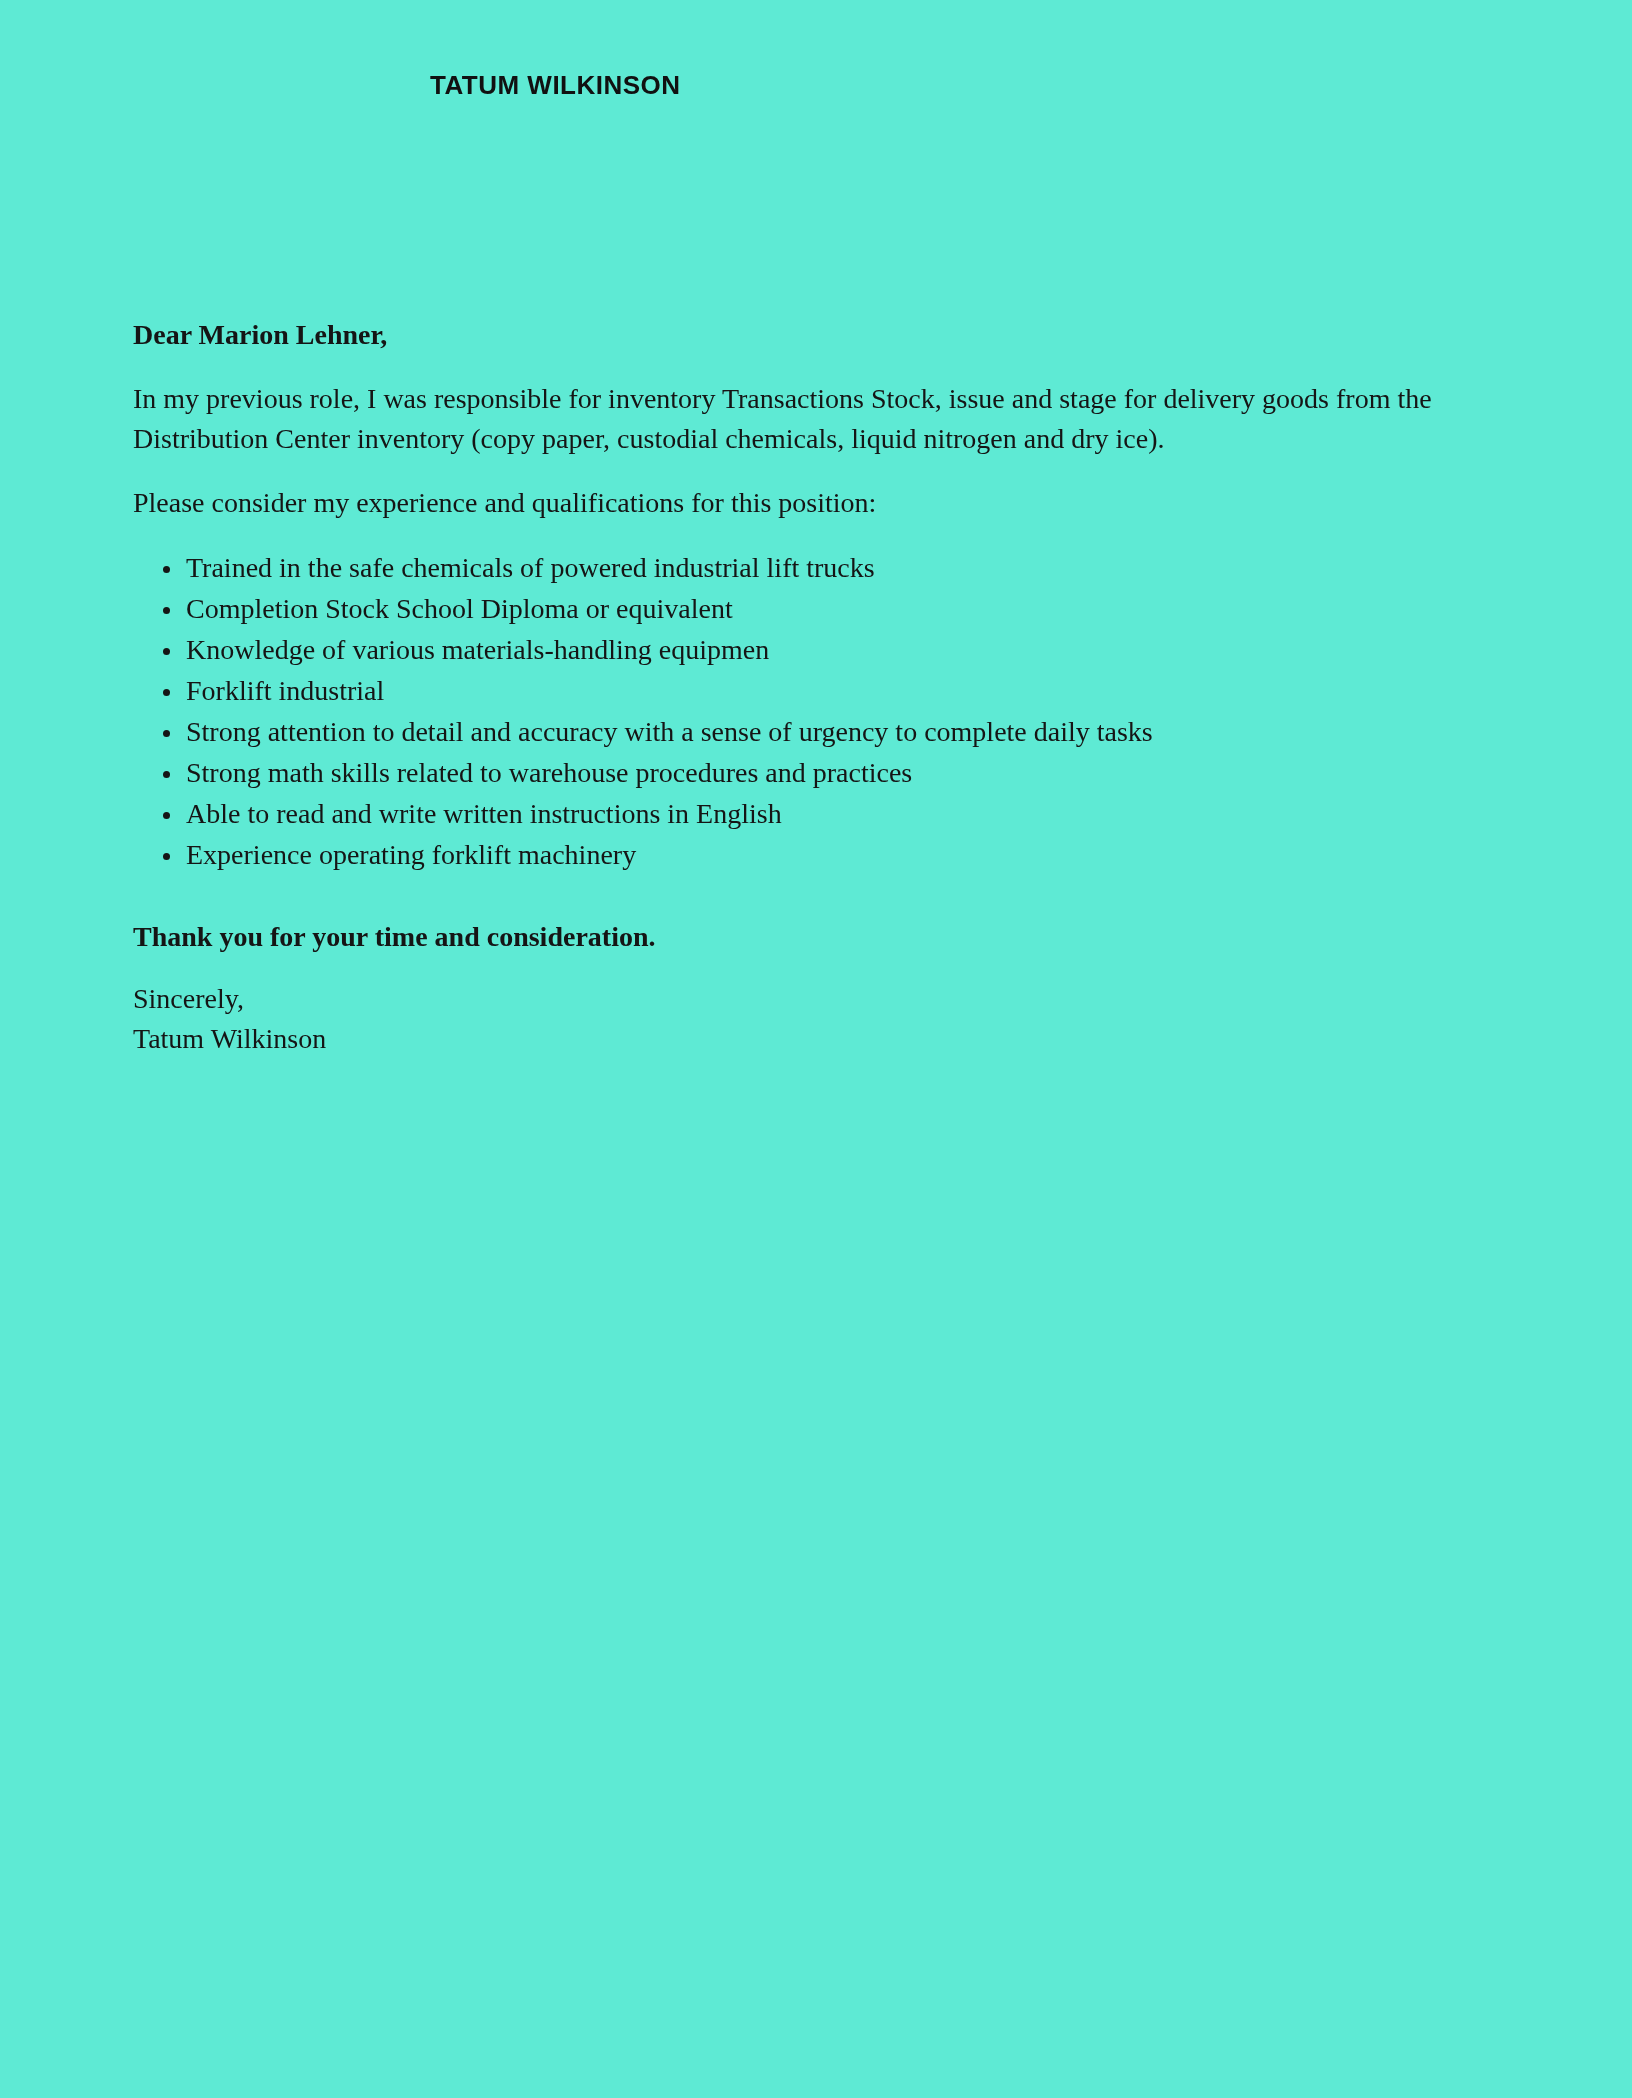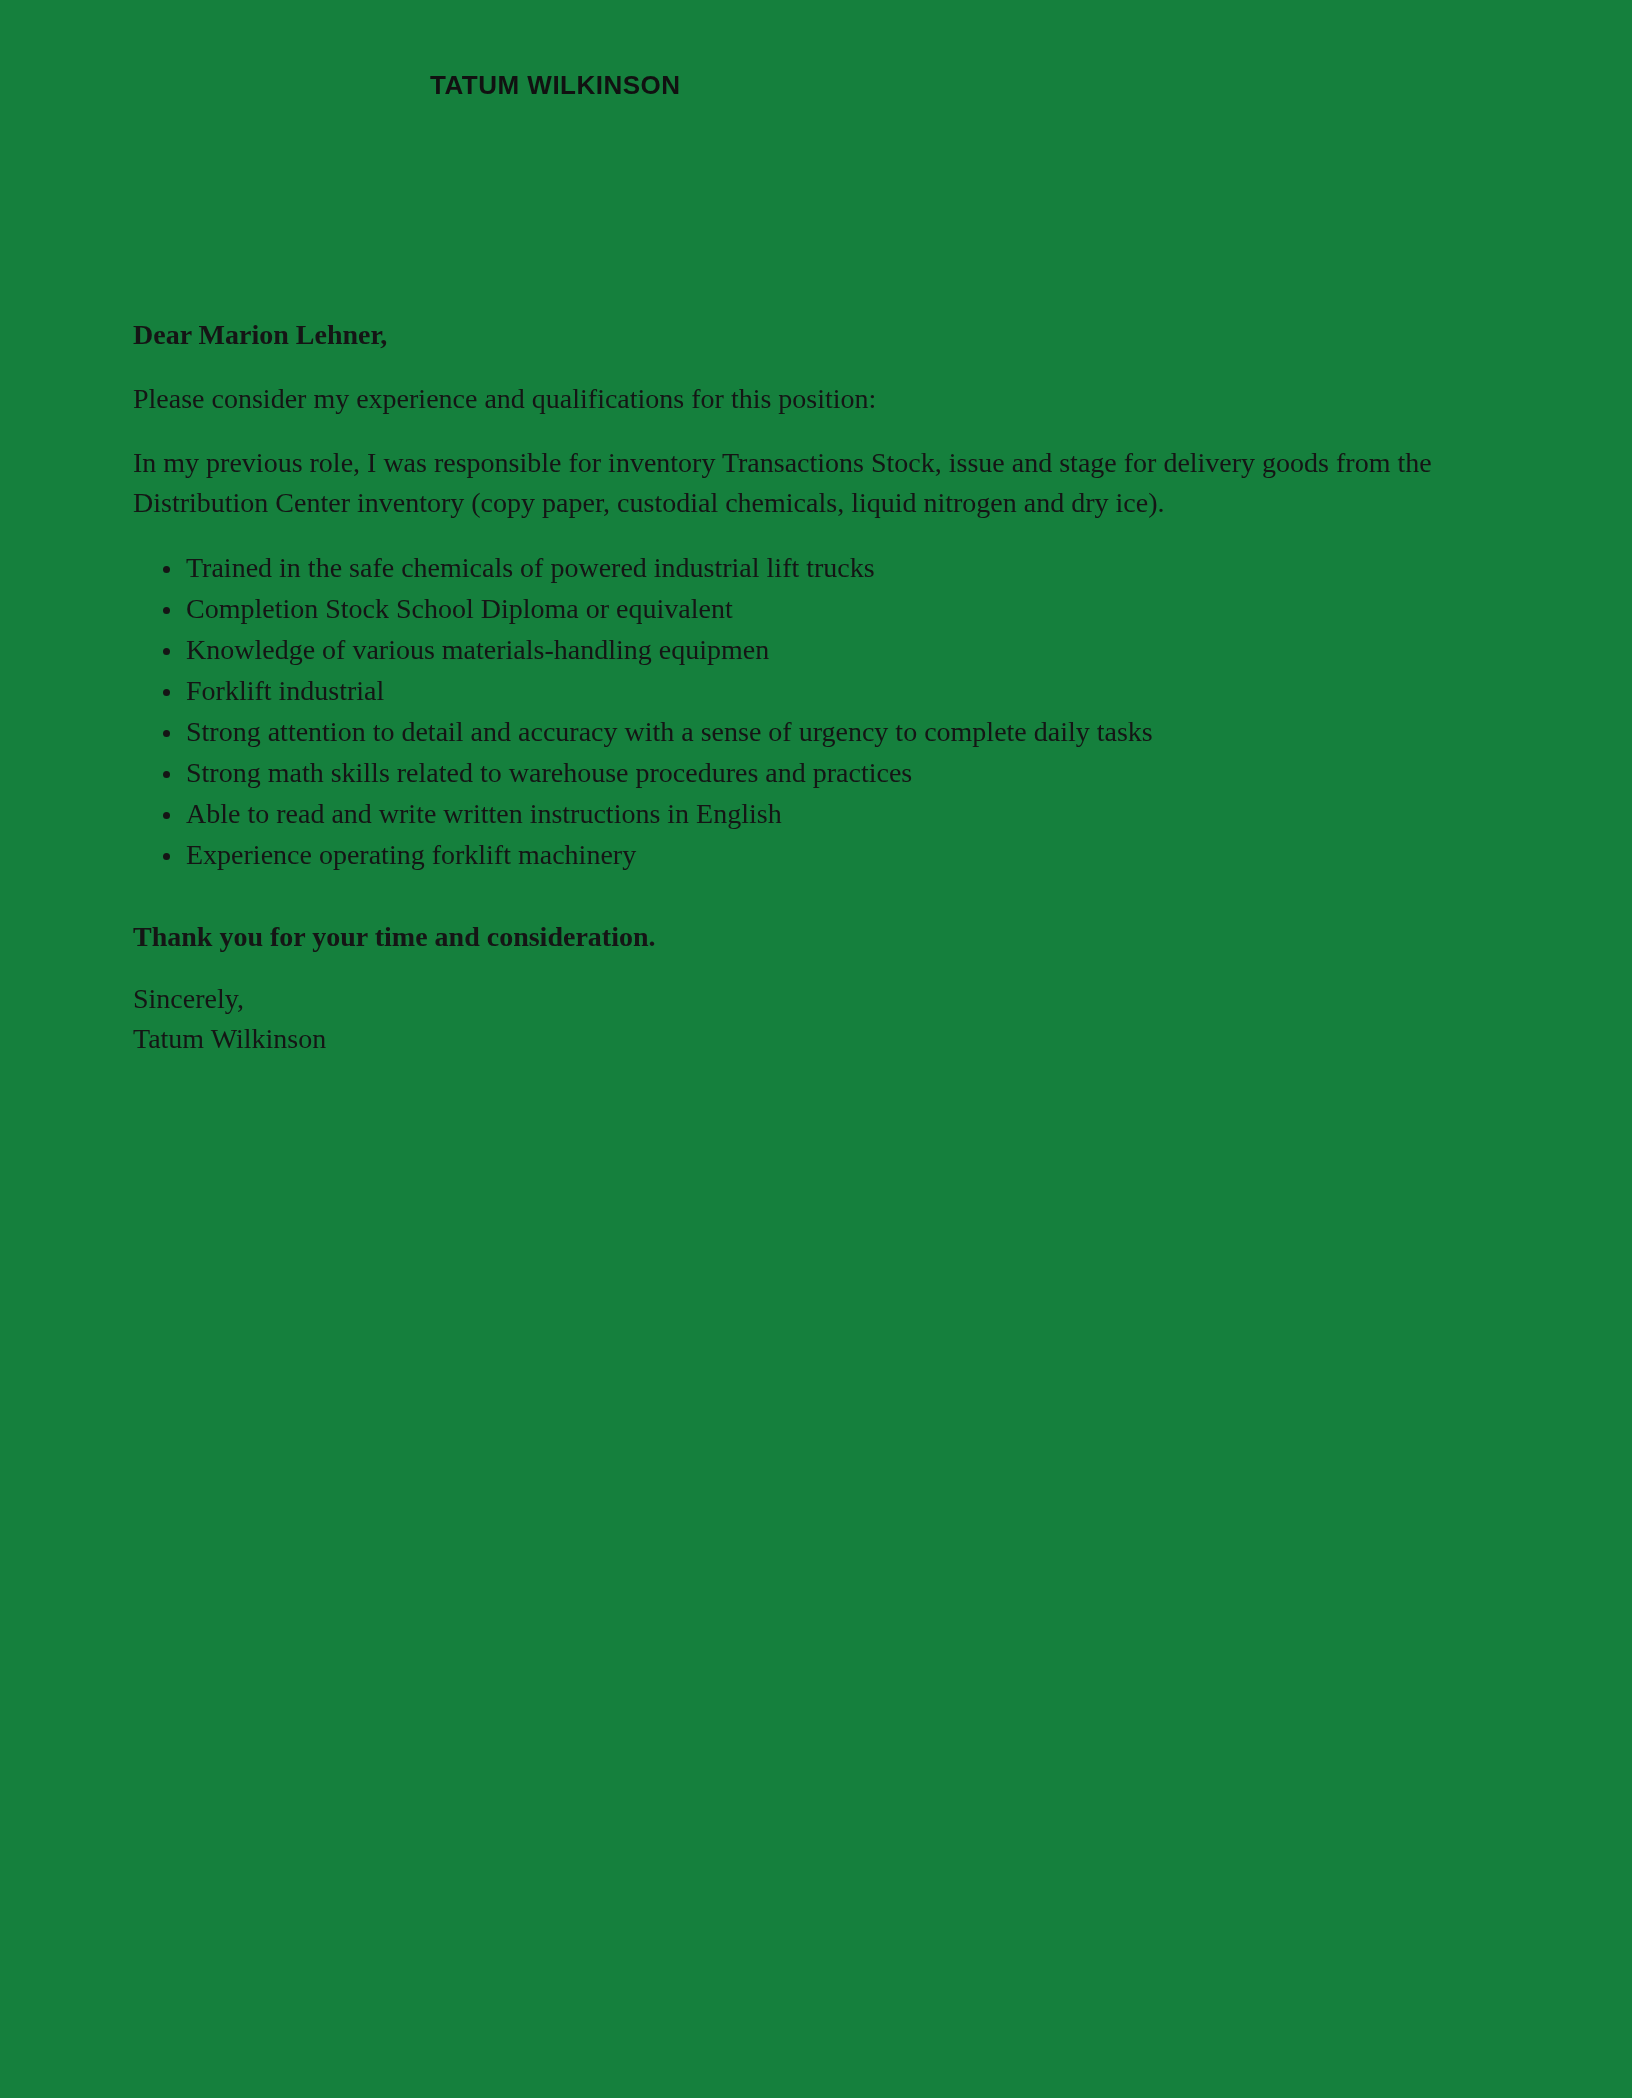--- a/index.html
+++ b/index.html
@@ -7,21 +7,21 @@
   body {
     width: 1632px;
     height: 2098px;
     background: #ffffff;
     color: #151515;
     font-family: "Liberation Serif", serif;
   }
   .page {
     width: 1632px;
     height: 2098px;
-    background: #15803d;
+    background: #5eead4;
     position: relative;
     overflow: hidden;
   }
   
   .letter-header {
     display: flex;
     align-items: baseline;
     padding-top: 70px;
     padding-left: 430px;
     gap: 74px;
@@ -81,23 +81,23 @@
 
   <div class="letter-header">
     <span class="header-name">TATUM WILKINSON</span>
   </div>
 
   <div class="letter-body">
 
     <p class="salutation">Dear Marion Lehner,</p>
 
 
+    <p class="para">In my previous role, I was responsible for inventory Transactions Stock, issue and stage for delivery goods from the Distribution Center inventory (copy paper, custodial chemicals, liquid nitrogen and dry ice).</p>
+
     <p class="para">Please consider my experience and qualifications for this position:</p>
-
-    <p class="para">In my previous role, I was responsible for inventory Transactions Stock, issue and stage for delivery goods from the Distribution Center inventory (copy paper, custodial chemicals, liquid nitrogen and dry ice).</p>
 
     <ul class="qualifications-list">
       <li>Trained in the safe chemicals of powered industrial lift trucks</li>
       <li>Completion Stock School Diploma or equivalent</li>
       <li>Knowledge of various materials-handling equipmen</li>
       <li>Forklift industrial</li>
       <li>Strong attention to detail and accuracy with a sense of urgency to complete daily tasks</li>
       <li>Strong math skills related to warehouse procedures and practices</li>
       <li>Able to read and write written instructions in English</li>
       <li>Experience operating forklift machinery</li>

